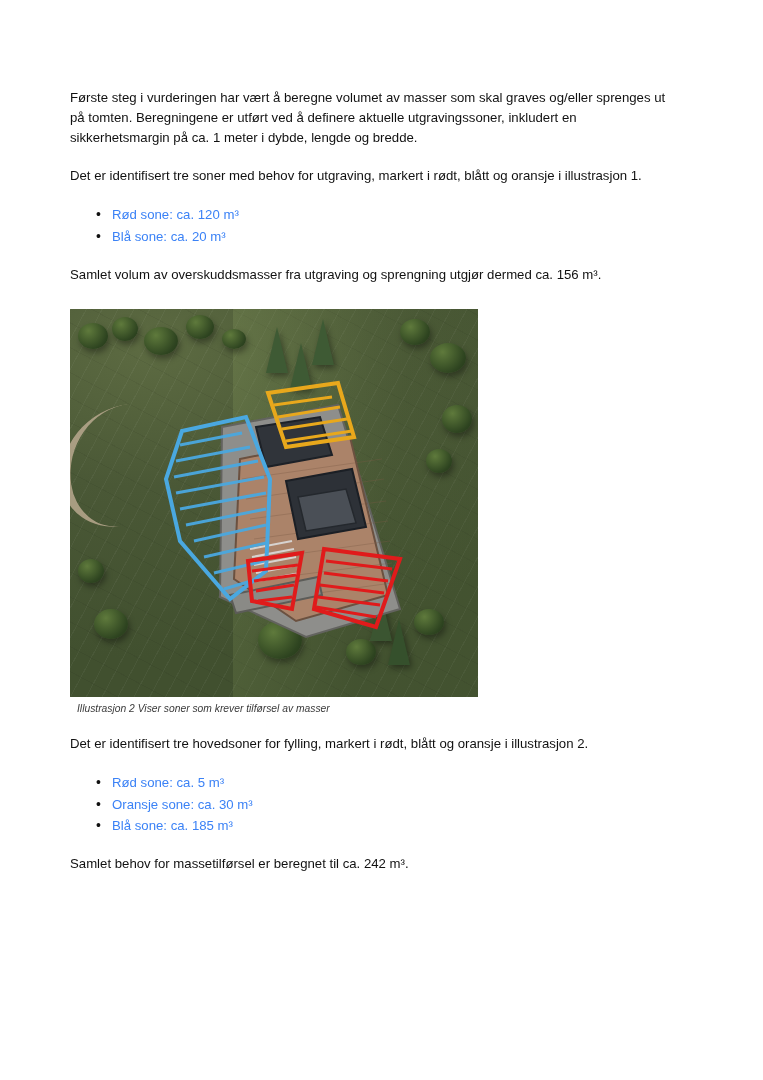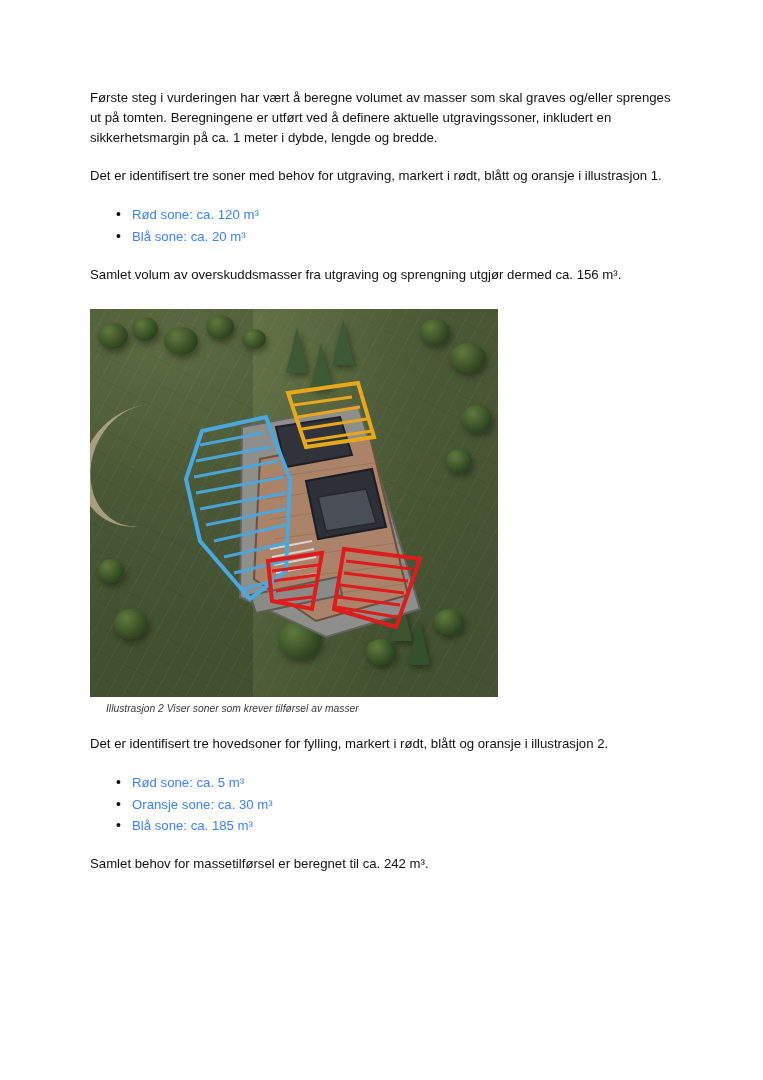--- a/index.html
+++ b/index.html
@@ -13,21 +13,21 @@
     font-family: "Liberation Sans", sans-serif;
     color: #000000;
     -webkit-font-smoothing: antialiased;
   }
   .page {
     position: relative;
     width: 763px;
     height: 1080px;
     background: #ffffff;
     box-sizing: border-box;
-    padding: 88px 90px 40px 90px;
+    padding: 88px 90px 40px 70px;
   }
   p.body-text {
     margin: 0 0 18px 0;
     font-size: 13.2px;
     line-height: 1.52;
     color: #111111;
     text-align: left;
   }
   ul.bullets {
     margin: 0 0 18px 0;
@@ -53,21 +53,21 @@
   }
   .figure-frame {
     width: 408px;
     height: 388px;
     position: relative;
     overflow: hidden;
     background: #4e5c3a;
     border: 0;
   }
   .caption {
-    margin: 6px 0 20px 16px;
+    margin: 6px 0 20px 7px;
     font-size: 10.3px;
     font-style: italic;
     color: #3a3a3a;
   }
 
   
   .terrain {
     position: absolute;
     inset: 0;
     background:

